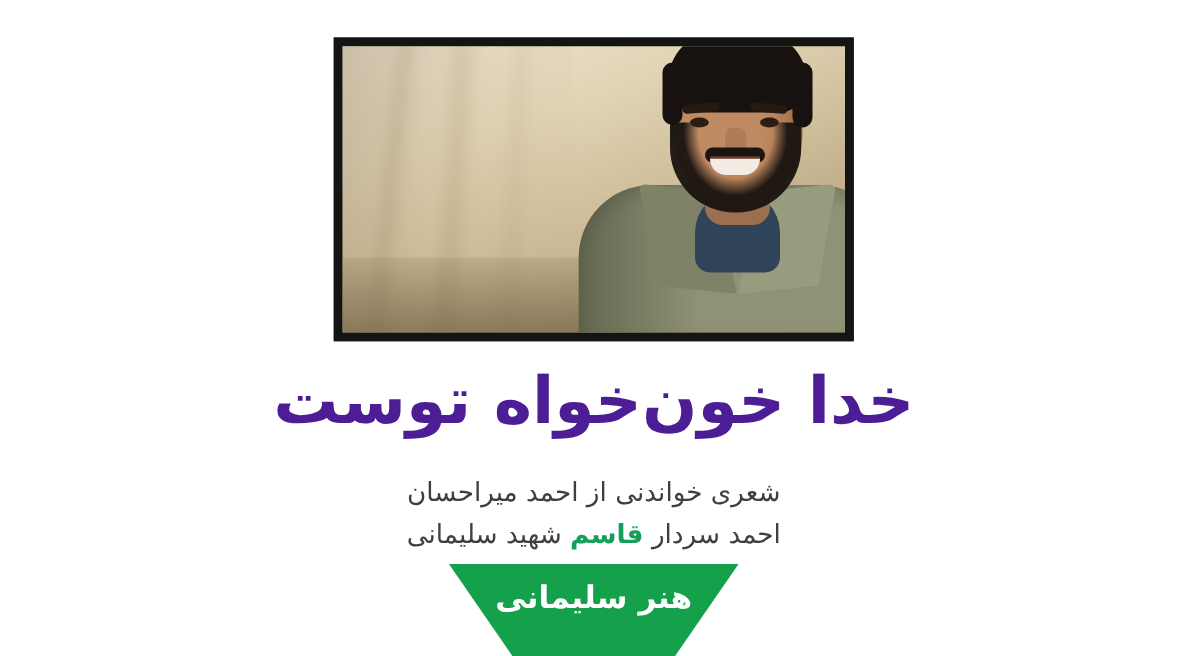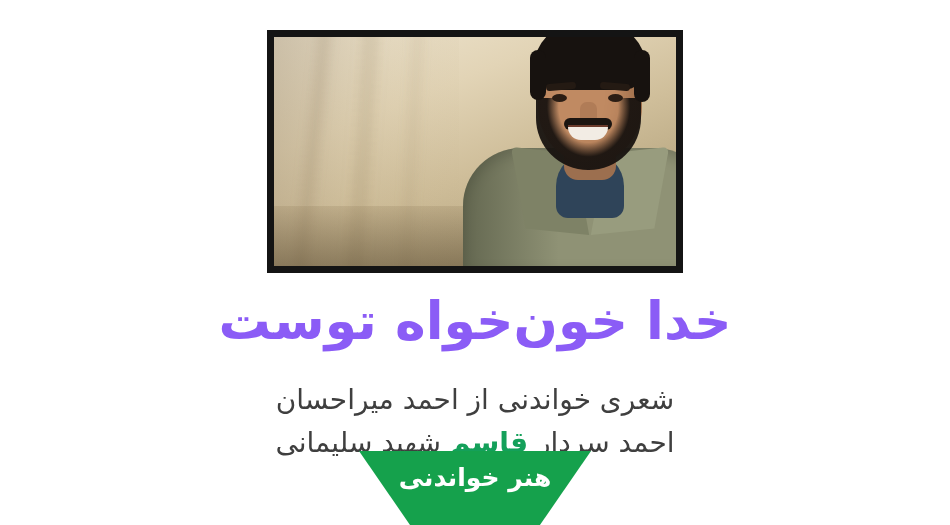--- a/index.html
+++ b/index.html
@@ -212,37 +212,37 @@
     position: absolute;
     left: 0;
     top: 292px;
     width: 100%;
     text-align: center;
     direction: rtl;
     font-family: "DejaVu Sans", sans-serif;
     font-weight: bold;
     font-size: 52px;
     line-height: 1.15;
-    color: #8b5cf6;
+    color: #4c1d95;
     letter-spacing: -1px;
   }
 
   
   .sub-wrap {
     position: absolute;
     left: 0;
     top: 378px;
     width: 100%;
     text-align: center;
     direction: rtl;
     color: #3b3b3b;
   }
   .sub-line {
     font-family: "DejaVu Sans", sans-serif;
-    font-size: 28px;
+    font-size: 21px;
     line-height: 1.55;
     color: #3f3f3f;
   }
   .sub-line .hl {
     color: #14a05a;
     font-weight: bold;
   }
 
   
   .logo-wrap {
@@ -309,16 +309,16 @@
 
   <div class="headline">خدا خون‌خواه توست</div>
 
   <div class="sub-wrap">
     <div class="sub-line">شعری خواندنی از  احمد میراحسان</div>
     <div class="sub-line"><span>احمد سردار </span><span class="hl">قاسم</span><span> شهید سلیمانی</span></div>
   </div>
 
   <div class="logo-wrap">
     <div class="logo-shape"></div>
-    <div class="logo-text">هنر خواندنی</div>
+    <div class="logo-text">هنر سلیمانی</div>
   </div>
 
 </div>
 
 </body></html>

